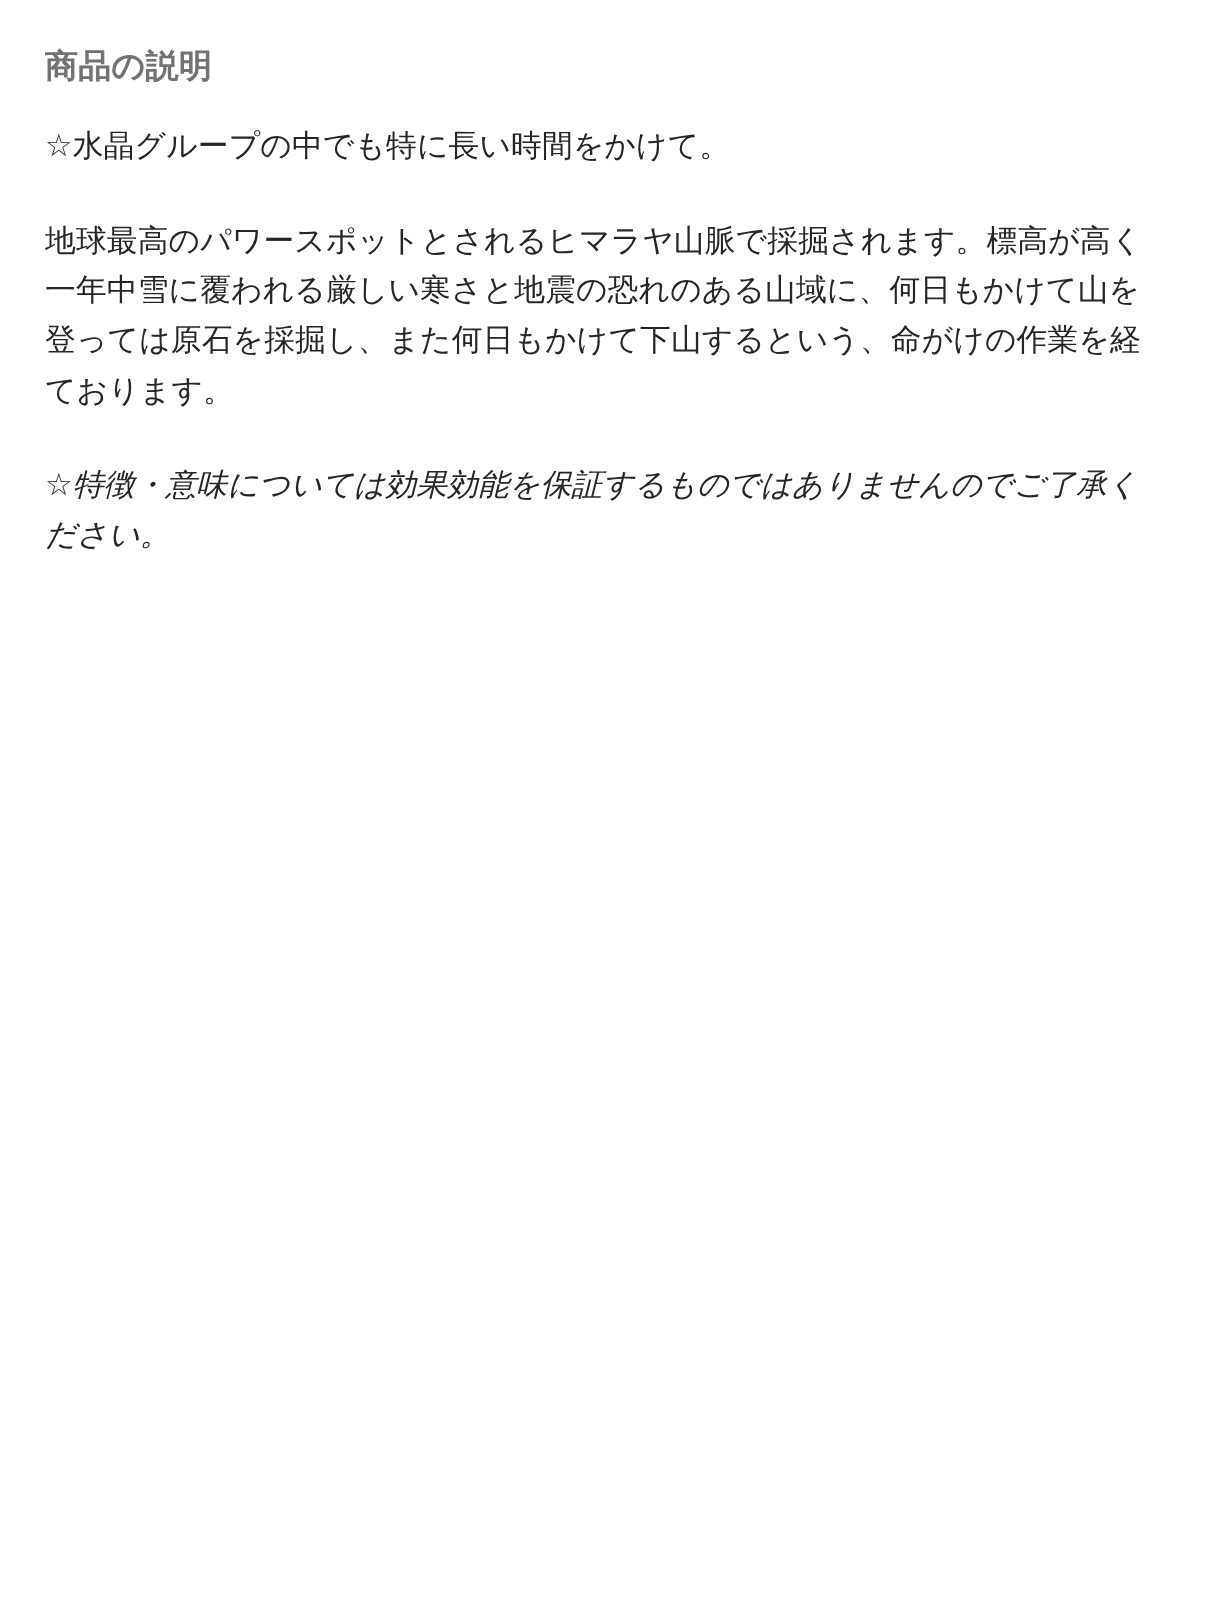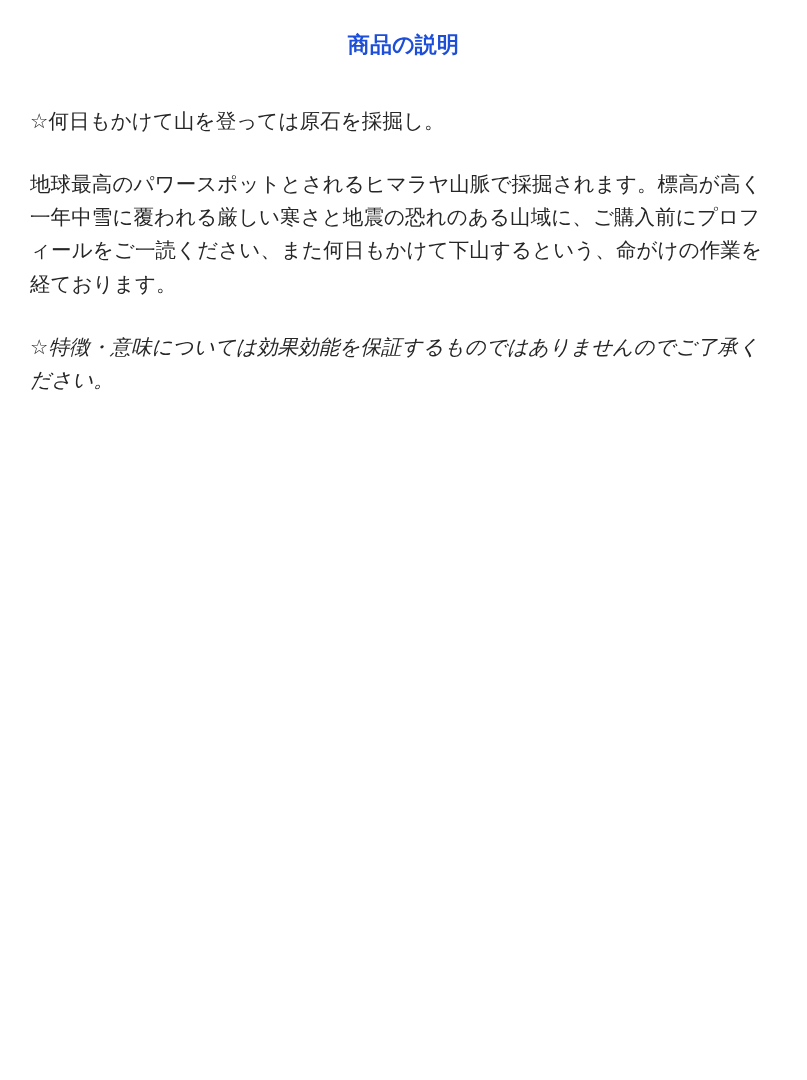--- a/index.html
+++ b/index.html
@@ -15,25 +15,24 @@
     -webkit-font-smoothing: antialiased;
   }
   .page {
     width: 807px;
     box-sizing: border-box;
     padding: 30px 30px 20px 30px;
   }
   .section-title {
     font-size: 22px;
     font-weight: bold;
-    color: #1d4ed8;
+    color: #737373;
     line-height: 1.4;
-    margin: 0 0 44px 0;
+    margin: 0 0 20px 0;
     letter-spacing: 0.2px;
-    text-align: center;
   }
   .body-block {
     font-size: 20.5px;
     line-height: 1.62;
     color: #262626;
     margin: 0 0 30px 0;
     letter-spacing: 0.1px;
     white-space: pre-wrap;
     word-break: break-word;
   }
@@ -42,22 +41,22 @@
     font-style: italic;
   }
 </style>
 </head>
 <body>
 
 <div class="page">
 
   <h1 class="section-title">商品の説明</h1>
 
-  <p class="body-block">☆何日もかけて山を登っては原石を採掘し。</p>
+  <p class="body-block">☆水晶グループの中でも特に長い時間をかけて。</p>
 
 
 
-  <p class="body-block">地球最高のパワースポットとされるヒマラヤ山脈で採掘されます。標高が高く一年中雪に覆われる厳しい寒さと地震の恐れのある山域に、ご購入前にプロフィールをご一読ください、また何日もかけて下山するという、命がけの作業を経ております。</p>
+  <p class="body-block">地球最高のパワースポットとされるヒマラヤ山脈で採掘されます。標高が高く一年中雪に覆われる厳しい寒さと地震の恐れのある山域に、何日もかけて山を登っては原石を採掘し、また何日もかけて下山するという、命がけの作業を経ております。</p>
 
 
   <p class="body-block">☆特徴・意味については効果効能を保証するものではありませんのでご了承ください。</p>
 
 </div>
 
 </body></html>

